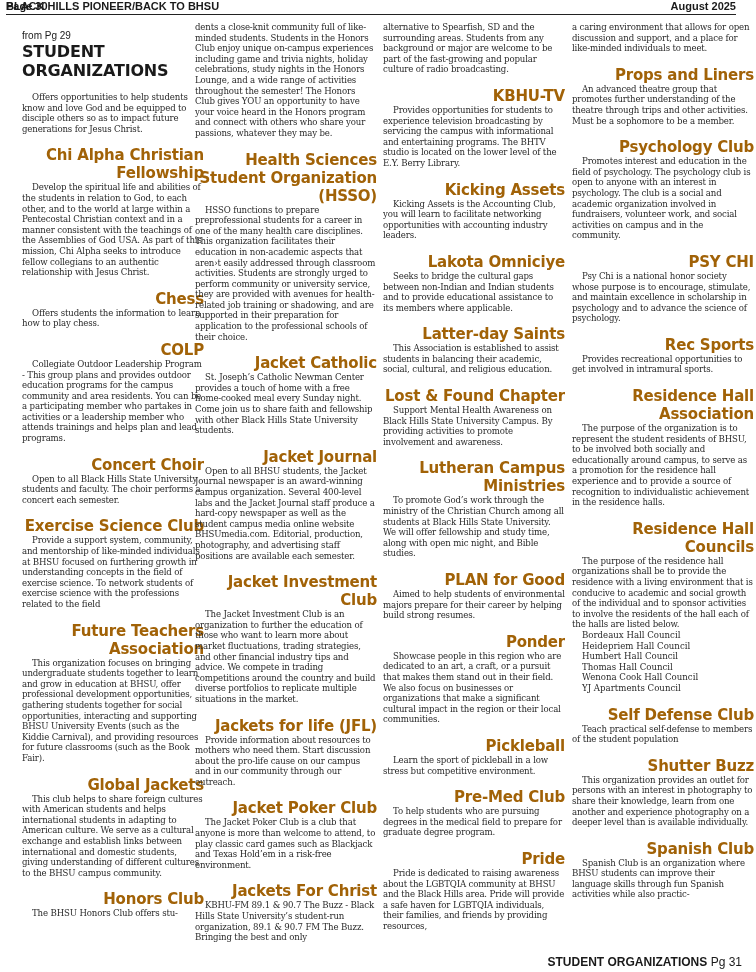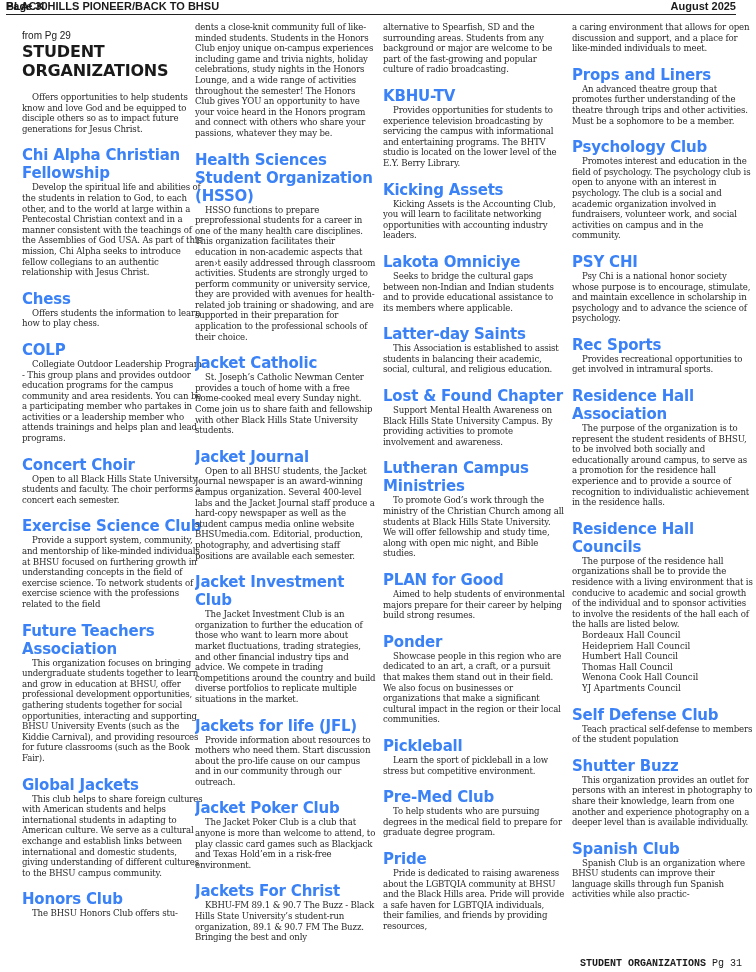--- a/index.html
+++ b/index.html
@@ -10,26 +10,26 @@
   .header .right { position: absolute; right: 0; top: 0; }
   .columns { position: absolute; top: 22px; left: 6px; width: 748px; height: 950px; }
   .col { position: absolute; top: 0; width: 182px; height: 950px; overflow: hidden; }
   .col-1 { left: 16px; }
   .col-2 { left: 189px; }
   .col-3 { left: 377px; }
   .col-4 { left: 566px; }
   .body-text { font-family: "DejaVu Serif", serif; font-size: 8.6px; line-height: 10.6px; color: #2a2a2a; margin: 0; text-indent: 10px; letter-spacing: -0.15px; }
   .body-text.cont { text-indent: 0; }
   .org { margin-bottom: 12px; }
-  .org-title { font-family: "DejaVu Sans", sans-serif; font-weight: bold; font-size: 15px; line-height: 18px; margin: 0; color: #3b82f6; letter-spacing: -0.2px; }
+  .org-title { font-family: "DejaVu Sans", sans-serif; font-weight: bold; font-size: 15px; line-height: 18px; margin: 0; color: #a16207; letter-spacing: -0.2px; text-align: right; }
   .from { font-family: "Liberation Sans", sans-serif; font-size: 10px; line-height: 12px; margin-top: 8px; }
   .section-title { font-family: "DejaVu Sans", sans-serif; font-weight: bold; font-size: 16px; line-height: 19px; margin: 0 0 12px 0; letter-spacing: -0.2px; }
   .hall-list { margin: 0; padding: 0; list-style: none; }
   .hall-list li { font-family: "DejaVu Serif", serif; font-size: 8.6px; line-height: 10.6px; padding-left: 10px; color: #2a2a2a; }
-  .footer-jump { position: absolute; right: 14px; bottom: 3px; font-family: Liberation Mono, monospace; font-size: 10px; }
+  .footer-jump { position: absolute; right: 14px; bottom: 3px; font-family: Liberation Sans, sans-serif; font-size: 12px; }
   .footer-jump b { font-weight: bold; }
 </style>
 </head>
 <body>
 
 <div class="header">
   <span class="left">Page 30</span>
   <span class="center">BLACK HILLS PIONEER/BACK TO BHSU</span>
   <span class="right">August 2025</span>
 </div>

